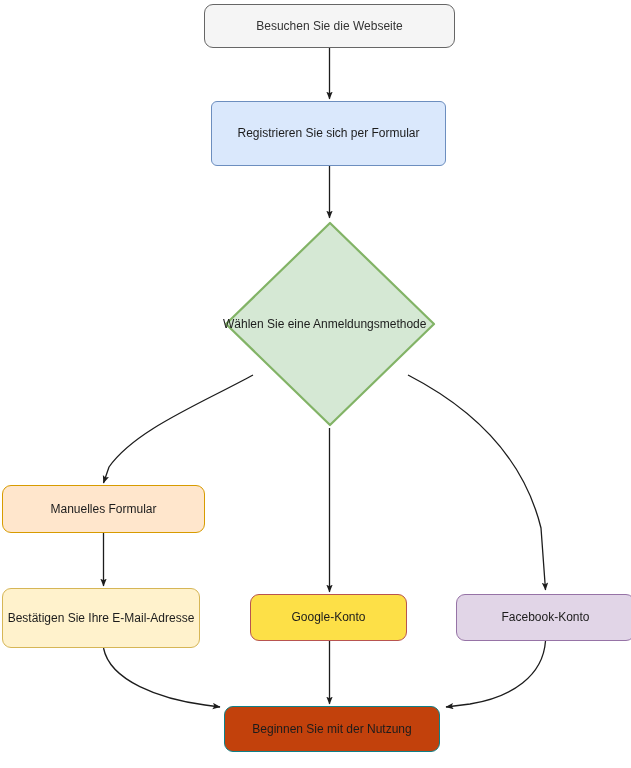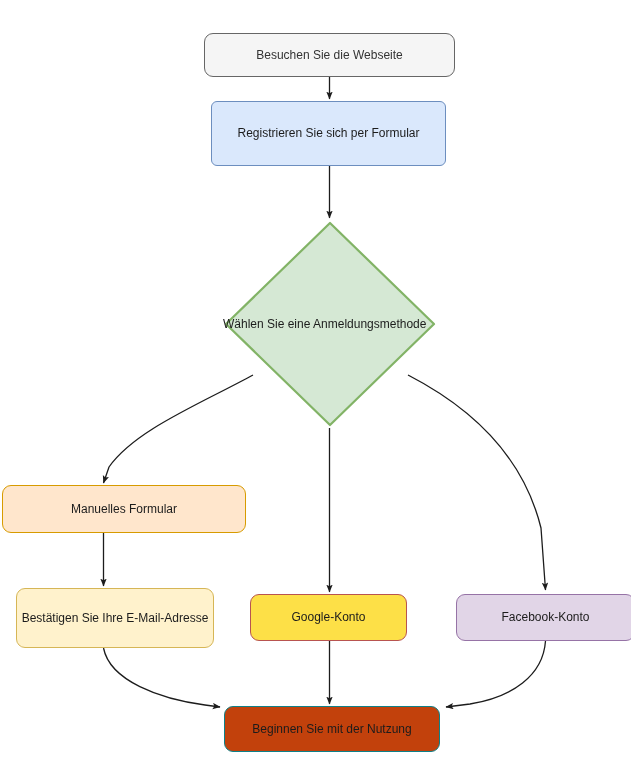--- a/index.html
+++ b/index.html
@@ -36,40 +36,40 @@
       <path d="M253,375 C200,404 135,430 109,467 L103.5,483"></path>
       <path d="M329.5,428 L329.5,592"></path>
       <path d="M408,375 C470,407 523,455 541,528 L545.5,590"></path>
       <path d="M103.5,533 L103.5,586"></path>
       <path d="M103.5,648 C110,681 160,699 205,705 L220,707"></path>
       <path d="M329.5,641 L329.5,704"></path>
       <path d="M545.5,641 C543,676 512,697 470,704 L446,707"></path>
     </g>
   </svg>
 
-  <div class="node rbox" style="left:204px;top:4px;width:251px;height:44px;background:#f5f5f5;border-color:#666666;color:#333333;margin-top:29px;">
+  <div class="node rbox" style="left:204px;top:4px;width:251px;height:44px;background:#f5f5f5;border-color:#666666;color:#333333;">
     <span class="lbl">Besuchen Sie die Webseite</span>
   </div>
 
   <div class="node rbox" style="left:211px;top:101px;width:235px;height:65px;background:#dae8fc;border-color:#6c8ebf;border-radius:6px;">
     <span class="lbl">Registrieren Sie sich per Formular</span>
   </div>
 
   <div class="diamond" style="left:223px;top:220px;width:214px;height:208px;">
     <svg class="dshape" viewBox="0 0 214 208" xmlns="http://www.w3.org/2000/svg">
       <path d="M107,3 L211,104 L107,205 L3,104 Z" fill="#d5e8d4" stroke="#82b366" stroke-width="2.2" stroke-linejoin="round"></path>
     </svg>
     <span class="lbl">Wählen Sie eine Anmeldungsmethode</span>
   </div>
 
-  <div class="node rbox" style="left:2px;top:485px;width:244px;height:48px;background:#ffe6cc;border-color:#d79b00;">
+  <div class="node rbox" style="left:2px;top:485px;width:203px;height:48px;background:#ffe6cc;border-color:#d79b00;">
     <span class="lbl">Manuelles Formular</span>
   </div>
 
-  <div class="node rbox" style="left:16px;top:588px;width:198px;height:60px;background:#fff2cc;border-color:#d6b656;">
+  <div class="node rbox" style="left:2px;top:588px;width:198px;height:60px;background:#fff2cc;border-color:#d6b656;">
     <span class="lbl">Bestätigen Sie Ihre E-Mail-Adresse</span>
   </div>
 
   <div class="node rbox" style="left:250px;top:594px;width:157px;height:47px;background:#fde047;border-color:#b85450;">
     <span class="lbl">Google-Konto</span>
   </div>
 
   <div class="node rbox" style="left:456px;top:594px;width:179px;height:47px;background:#e1d5e7;border-color:#9673a6;">
     <span class="lbl">Facebook-Konto</span>
   </div>

